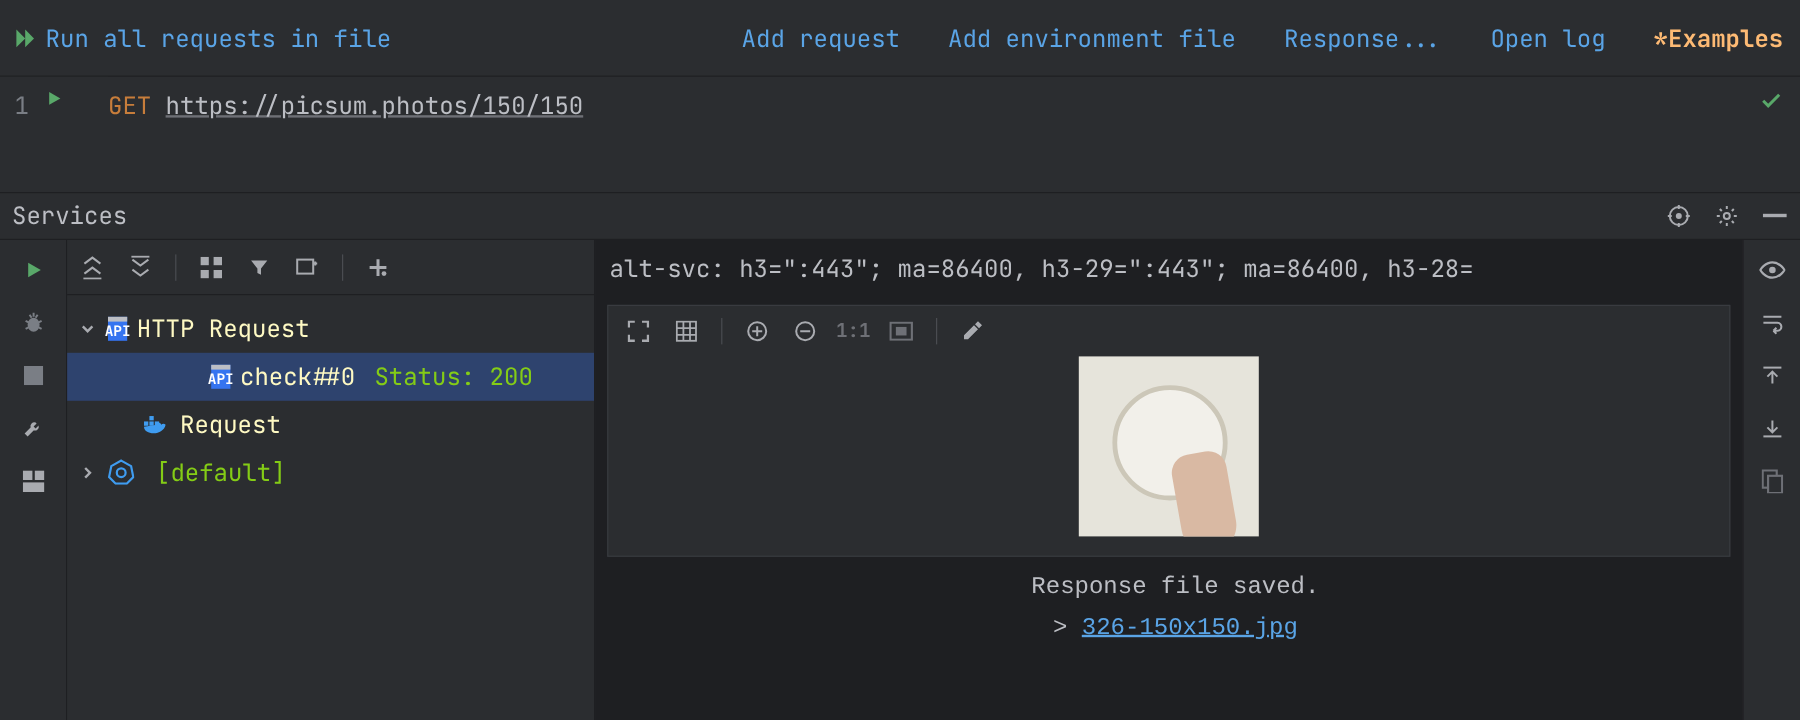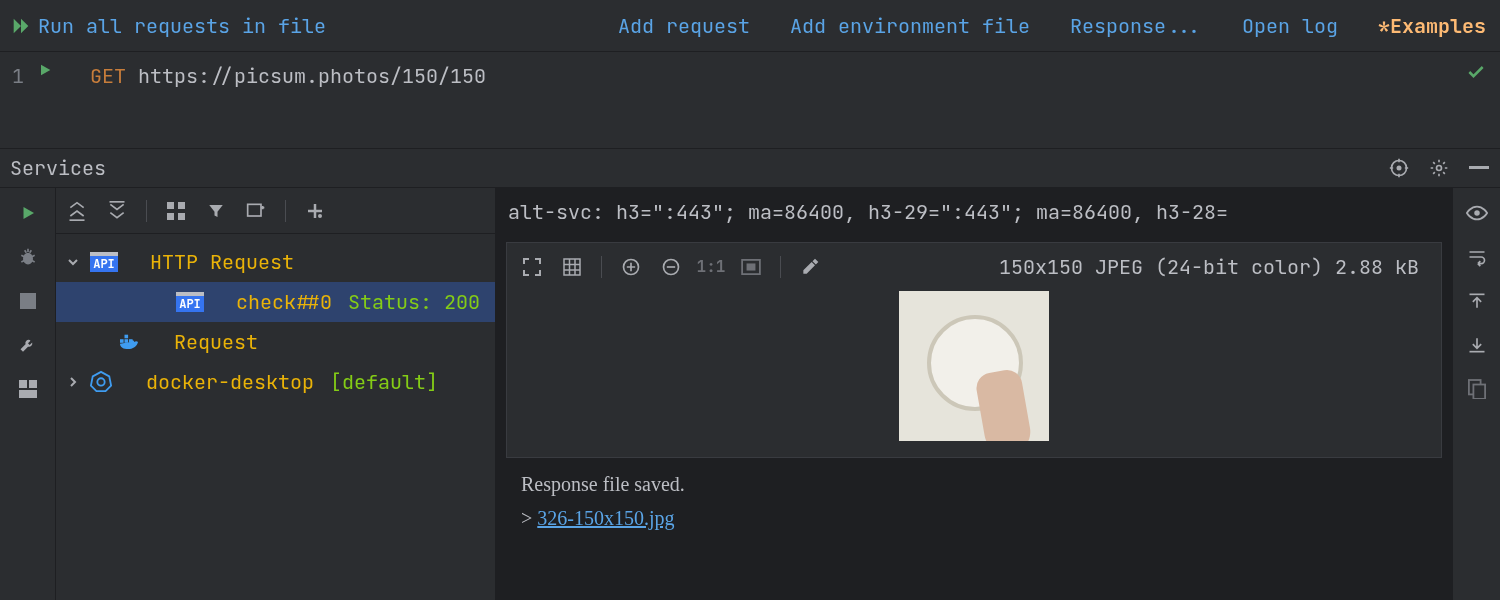--- a/index.html
+++ b/index.html
@@ -6,21 +6,21 @@
   html, body { width: 1500px; height: 600px; overflow: hidden; }
   body {
     background: #2b2d30;
     color: #bcbec4;
     font-family: "JetBrains Mono", "Menlo", "Consolas", monospace;
     font-size: 20px;
     line-height: 1.4;
   }
   
   .top-toolbar {
-    height: 52px;
+    height: 64px;
     display: flex;
     align-items: center;
     background: #2b2d30;
     border-bottom: 1px solid #1e1f22;
   }
   .top-toolbar .runall-icon { width: 34px; display:flex; align-items:center; justify-content:center; padding-left:8px;}
   .top-links { display:flex; align-items:center; flex:1; gap: 40px; padding-left: 4px;}
   .top-link { color:#5aa4e6; cursor:pointer; white-space:nowrap; }
   .spacer { flex:1; }
   .examples { color:#fdba74; font-weight:bold; margin-right:14px; cursor:pointer;}
@@ -38,21 +38,21 @@
     padding-top:10px;
     color:#7a7e85;
   }
   .gutter .ln { width:30px; text-align:right; padding-right:6px;}
   .gutter .run { width:30px; color:#59a869; cursor:pointer; display:flex;justify-content:center;}
   .editor-text {
     padding-top:10px;
     font-family: "JetBrains Mono", monospace;
   }
   .method { color:#c77d3b; }
-  .url { color:#bcbec4; text-decoration-color:#6e7076; }
+  .url { color:#bcbec4; text-decoration: underline; text-decoration-color:#6e7076; }
   .editor-right { margin-left:auto; padding:10px 14px 0 0; color:#59a869;}
   
   .services-header {
     height:40px;
     display:flex;
     align-items:center;
     background:#2b2d30;
     border-top:1px solid #1e1f22;
     border-bottom:1px solid #1e1f22;
     padding: 0 10px;
@@ -84,27 +84,27 @@
     display:flex;
     flex-direction:column;
     background:#2b2d30;
     border-right:1px solid #1e1f22;
   }
   .tree { padding-top:8px; font-family:"JetBrains Mono",monospace; }
   .tree-row { display:flex; align-items:center; height:40px; padding-left:8px; gap:8px; white-space:nowrap; overflow:hidden;}
   .tree-row.selected { background:#2e436e; }
   .indent-1 { padding-left: 36px; }
   .indent-3 { padding-left: 120px; }
-  .tree-label { color:#eab308;margin-left:24px; }
+  .tree-label { color:#fef9c3; }
   .tree-muted { color:#84cc16; }
   .chevron { width:18px; display:inline-flex; justify-content:center; color:#a9abb0; cursor:pointer;}
   .api-badge {
     display:inline-flex; align-items:center; justify-content:center;
     background:#3574f0; color:#fff; font-size:12px; font-weight:bold;
-    width:28px; height:20px; border-top:4px solid #bcbec4; position:relative;
+    width:16px; height:20px; border-top:4px solid #bcbec4; position:relative;
   }
   .docker-badge {
     display:inline-flex; width:24px; height:20px; color:#3f9cf0;
   }
   .k8s-badge { width:24px; height:24px; color:#3f9cf0; display:inline-flex;}
   .refresh-badge { width:22px; height:22px; color:#59a869; display:inline-flex;}
   
   .response-panel {
     flex:1;
     display:flex;
@@ -147,21 +147,22 @@
     background:#f2f0ea; border:4px solid #ccc7b8;
     left:28px; top:24px;
   }
   .thumb .hand {
     position:absolute; width:46px; height:84px;
     background:#d9b9a3; border-radius:20px 20px 30px 30px;
     left:82px; top:80px; transform:rotate(-10deg);
   }
   .resp-footer {
     padding:12px 14px 0 25px;
-    font-family:Liberation Serif, serif;
+    font-family:Liberation Mono, monospace;
+    text-align:center;
   }
   .saved-line { color:#bcbec4; }
   .link-line { color:#bcbec4; margin-top:6px;}
   .link-line a { color:#5aa4e6; text-decoration:underline; cursor:pointer;}
   
   .right-gutter {
     width:48px;
     background:#2b2d30;
     border-left:1px solid #1e1f22;
     display:flex; flex-direction:column; align-items:center; gap:22px; padding-top:14px;
@@ -343,21 +344,20 @@
             <svg width="12" height="12" viewBox="0 0 12 12">
               <path d="M4 2l4 4-4 4" stroke="#a9abb0" stroke-width="2" fill="none"></path>
             </svg>
           </span>
         <span class="k8s-badge">
             <svg width="22" height="22" viewBox="0 0 24 24">
               <polygon points="12,2 21,7 23,17 17,23 7,23 1,17 3,7" fill="none" stroke="#3f9cf0" stroke-width="2"></polygon>
               <circle cx="12" cy="13" r="4" fill="none" stroke="#3f9cf0" stroke-width="2"></circle>
             </svg>
           </span>
-        <span class="tree-label">docker-desktop</span>
         <span> </span>
         <span class="tree-muted">[default]</span>
       </div>
     </div>
   </div>
 
   <div class="response-panel">
     <div class="resp-header-text">alt-svc: h3=":443"; ma=86400, h3-29=":443"; ma=86400, h3-28=</div>
 
     <div class="image-viewer">
@@ -392,21 +392,20 @@
               <rect x="1" y="1" width="20" height="16" stroke="#6e7076" stroke-width="2" fill="none"></rect>
               <rect x="6" y="5" width="10" height="8" fill="#6e7076"></rect>
             </svg>
           </span>
         <span class="sep"></span>
         <span class="icon-btn">
             <svg width="20" height="20" viewBox="0 0 24 24">
               <path d="M18 2l4 4-3 3-4-4zM14 6L4 16v4h4l10-10z" fill="#a9abb0"></path>
             </svg>
           </span>
-        <span class="image-meta">150x150 JPEG (24-bit color) 2.88 kB</span>
       </div>
       <div class="image-canvas">
         <div class="thumb">
           <div class="bowl"></div>
           <div class="hand"></div>
         </div>
       </div>
     </div>
 
     <div class="resp-footer">

